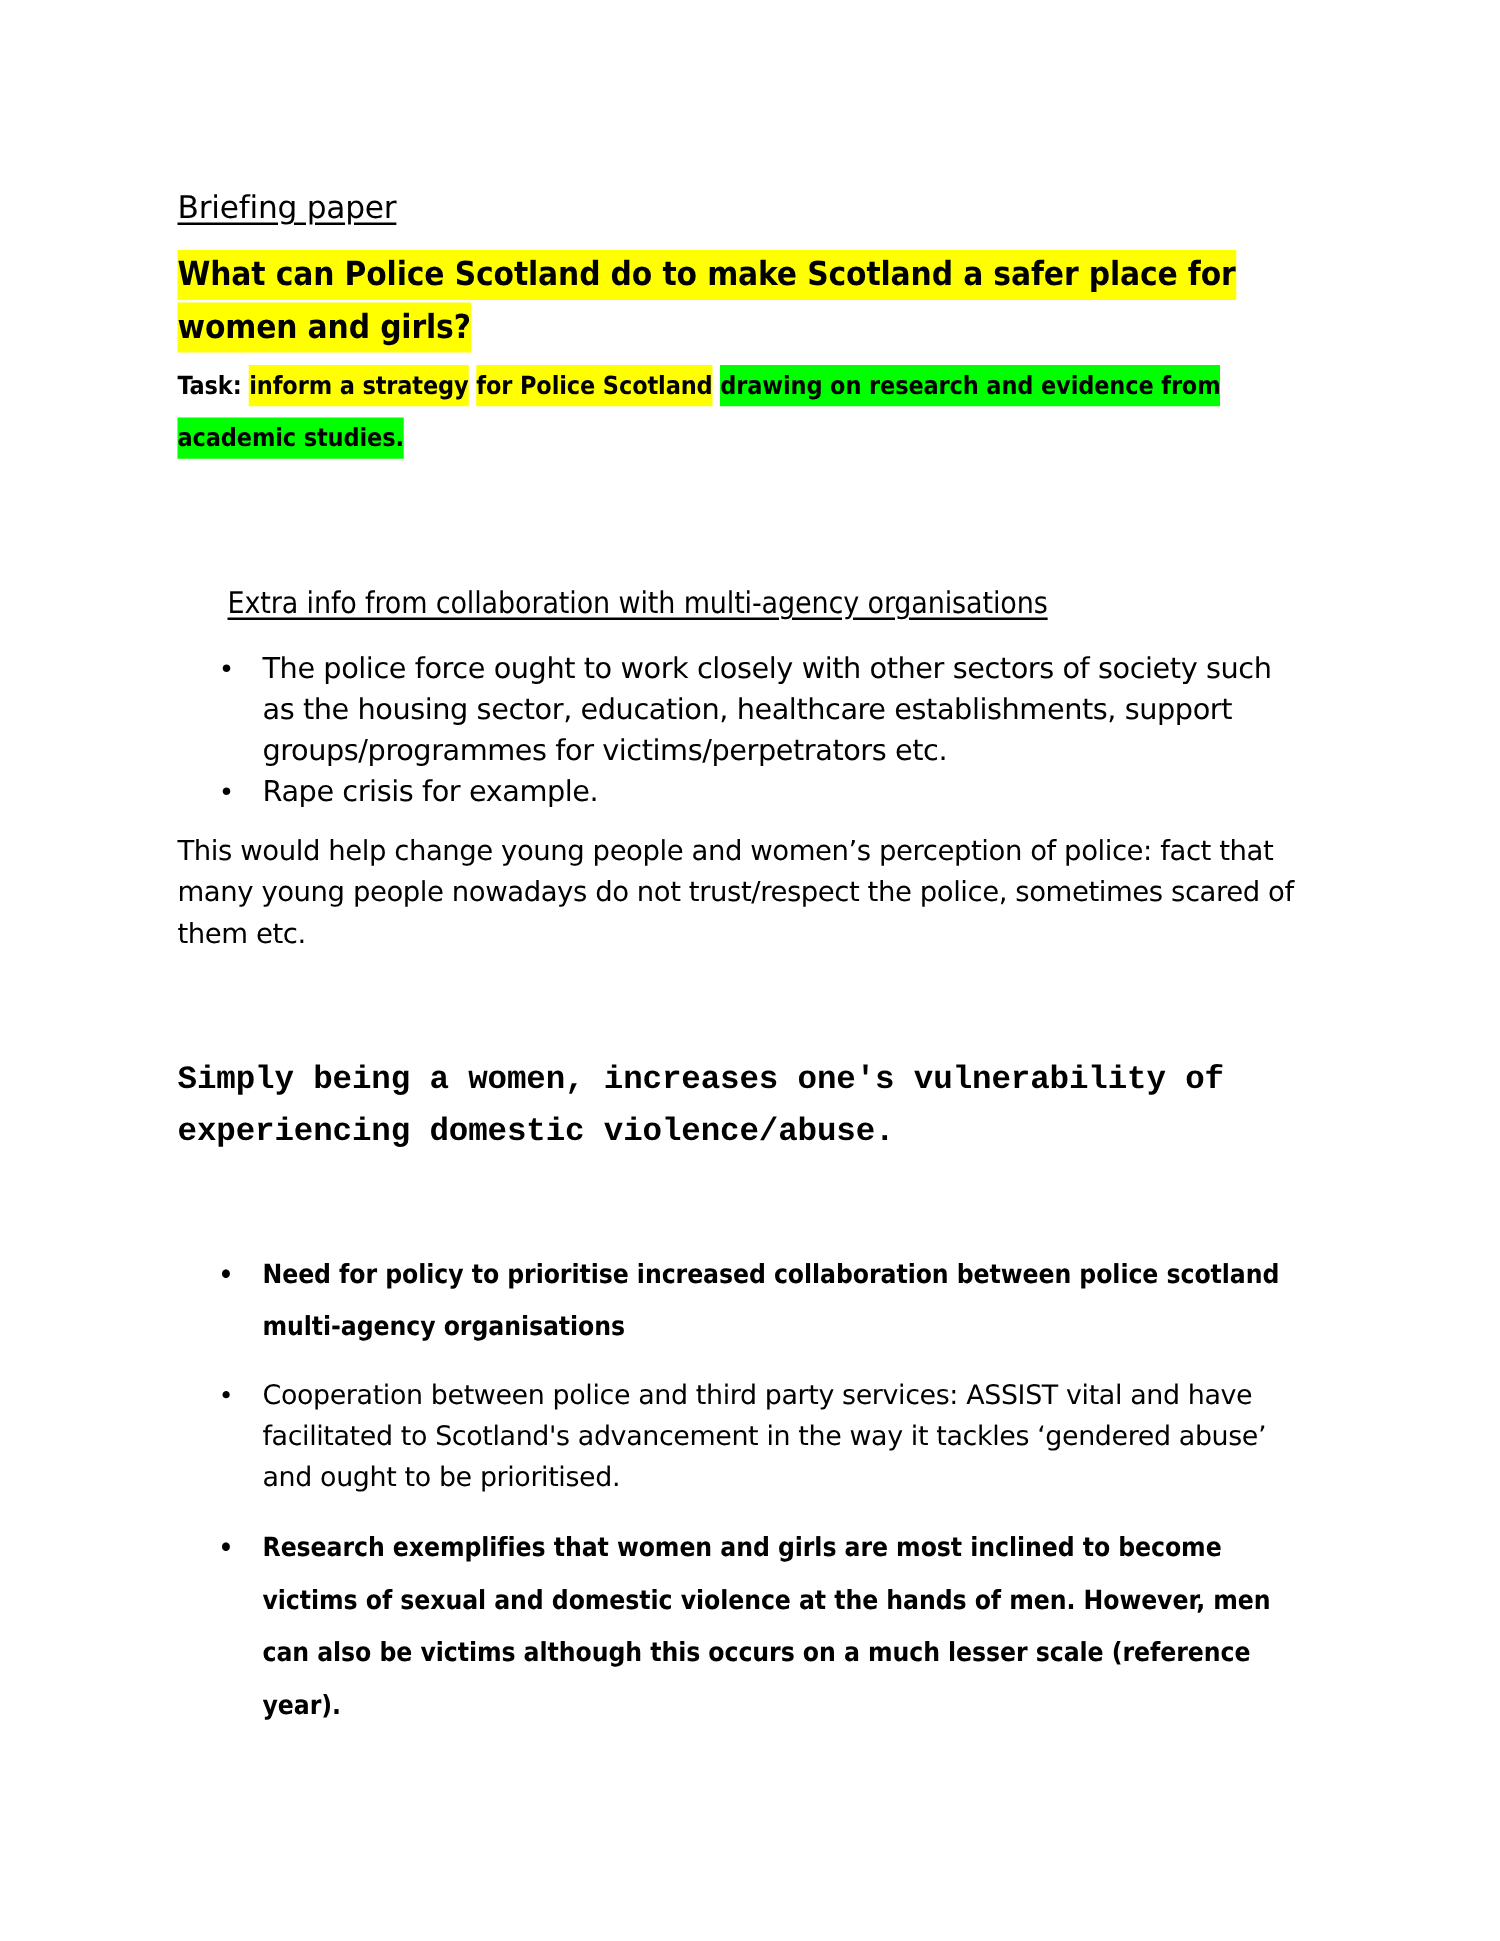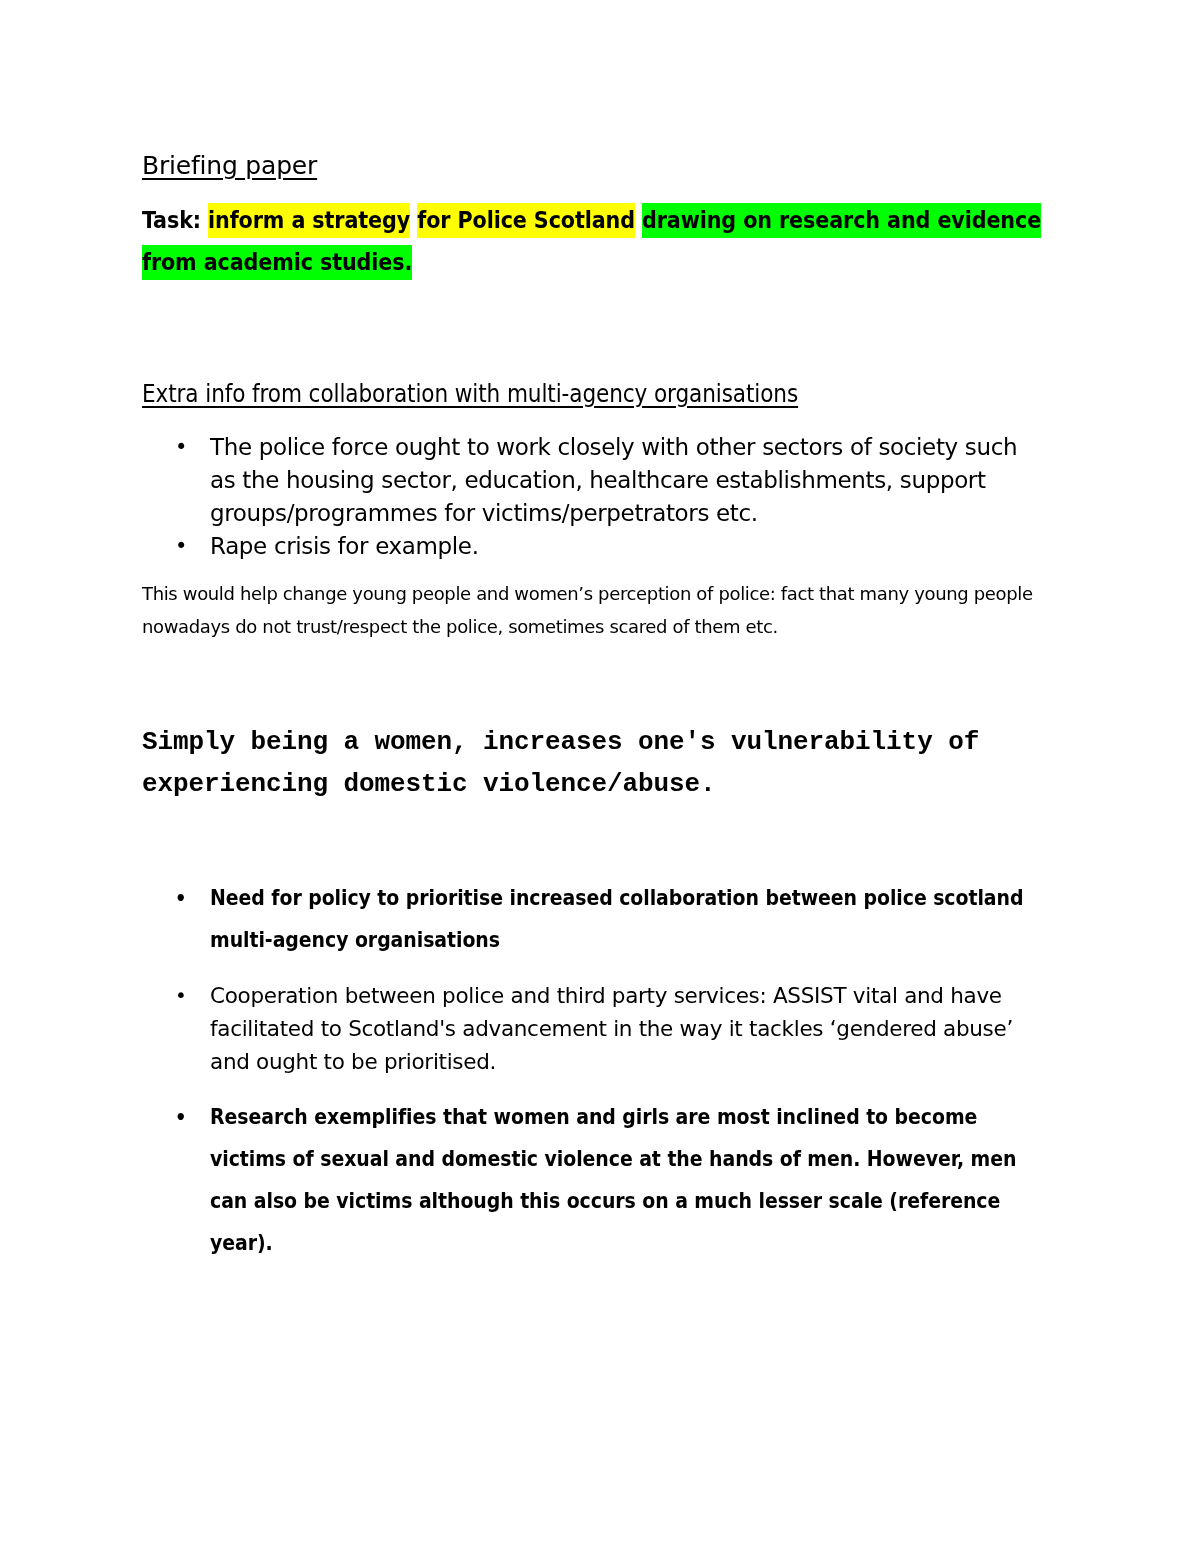--- a/index.html
+++ b/index.html
@@ -59,21 +59,21 @@
   .h-title .hl-y {
     background: #FFFF00;
     box-decoration-break: clone;
     -webkit-box-decoration-break: clone;
     padding: 4px 0 5px 0;
   }
 
   
   .p-task {
     font-family: "DejaVu Sans Condensed", "DejaVu Sans", sans-serif;
-    font-size: 23px;
+    font-size: 20px;
     font-weight: 700;
     line-height: 42px;
     letter-spacing: -0.1px;
     width: 900px;
   }
   .p-task .lbl { background: transparent; }
   .hl-y { background: #FFFF00; }
   .hl-g { background: #00FF00; }
   .p-task .hl-y, .p-task .hl-g {
     box-decoration-break: clone;
@@ -83,20 +83,21 @@
 
   
   .h-sec {
     font-family: "DejaVu Sans Condensed", "DejaVu Sans", sans-serif;
     font-size: 24px;
     font-weight: 400;
     line-height: 30px;
     text-decoration: underline;
     text-underline-offset: 4px;
     letter-spacing: -0.1px;
+    margin-left: 40px;
   }
 
   
   .h-sec-lg {
     font-family: "DejaVu Sans Condensed", "DejaVu Sans", sans-serif;
     font-size: 29px;
     font-weight: 400;
     line-height: 36px;
     text-decoration: underline;
     text-underline-offset: 5px;
@@ -109,21 +110,21 @@
     font-size: 20px;
     font-weight: 600;
     line-height: 26px;
     text-decoration: underline;
     text-underline-offset: 3px;
   }
 
   
   .p-body {
     font-family: "DejaVu Sans", sans-serif;
-    font-size: 18px;
+    font-size: 22px;
     font-weight: 400;
     line-height: 33px;
     letter-spacing: -0.35px;
     width: 900px;
   }
 
   
   .p-bold {
     font-family: Liberation Mono, monospace;
     font-size: 26px;
@@ -190,20 +191,24 @@
   .sp-7 { height: 66px; }
 </style>
 </head>
 <body>
 
 <div class="page">
   <div class="content">
 
     <div class="blk h-briefing">Briefing paper</div>
 
+    <div class="blk h-title">
+      <span class="hl-y">What can Police Scotland do to make Scotland a safer place for</span><br>
+      <span class="hl-y">women and girls?</span>
+    </div>
 
     <div class="blk p-task">
       <span class="lbl">Task:</span>
       <span class="hl-y">inform a strategy</span>
       <span class="hl-y">for Police Scotland</span>
       <span class="hl-g">drawing on research and evidence from academic studies.</span>
     </div>
 
     <div class="sp-1"></div>
 

